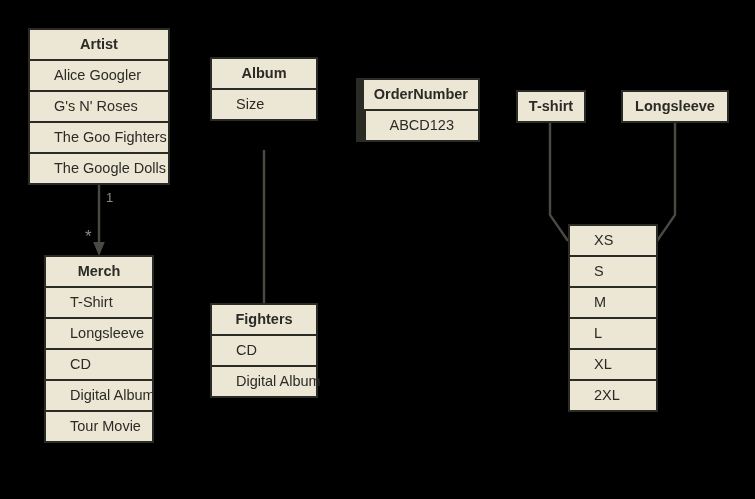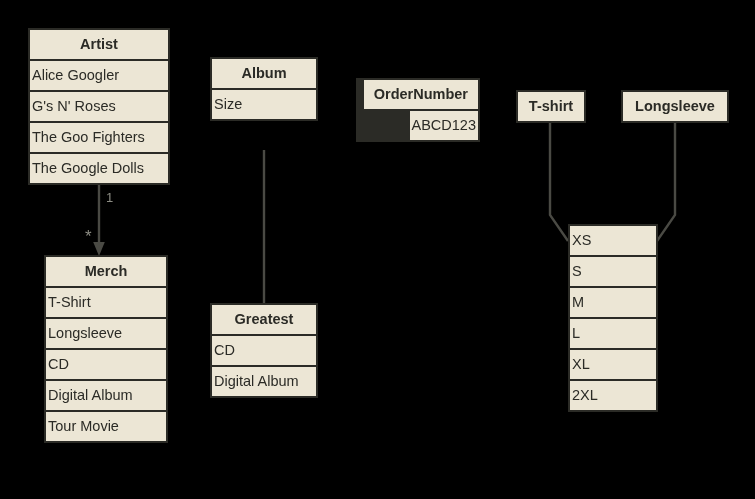--- a/index.html
+++ b/index.html
@@ -25,21 +25,21 @@
     gap: 2px;
   }
   .cell {
     box-sizing: border-box;
     background: #ece6d5;
     color: #2b2b26;
     font-size: 14.5px;
     line-height: 1;
     display: flex;
     align-items: center;
-    padding: 0 2px;
+    padding: 0 24px;
     height: 29px;
     white-space: nowrap;
   }
   .cell.header {
     font-weight: bold;
     justify-content: center;
     padding: 0 10px;
   }
   .conn {
     position: absolute;
@@ -108,31 +108,31 @@
   </div>
 
   <div class="entity" style="left:516px; top:90px; width:70px;">
     <div class="cell header">T-shirt</div>
   </div>
 
   <div class="entity" style="left:621px; top:90px; width:108px;">
     <div class="cell header">Longsleeve</div>
   </div>
 
-  <div class="entity" style="left:44px; top:255px; width:124px;">
+  <div class="entity" style="left:44px; top:255px; width:110px;">
     <div class="cell header">Merch</div>
     <div class="cell">T-Shirt</div>
     <div class="cell">Longsleeve</div>
     <div class="cell">CD</div>
     <div class="cell">Digital Album</div>
     <div class="cell">Tour Movie</div>
   </div>
 
   <div class="entity" style="left:210px; top:303px; width:108px;">
-    <div class="cell header">Greatest</div>
+    <div class="cell header">Fighters</div>
     <div class="cell">CD</div>
     <div class="cell">Digital Album</div>
   </div>
 
   <div class="entity" style="left:568px; top:224px; width:90px;">
     <div class="cell">XS</div>
     <div class="cell">S</div>
     <div class="cell">M</div>
     <div class="cell">L</div>
     <div class="cell">XL</div>

